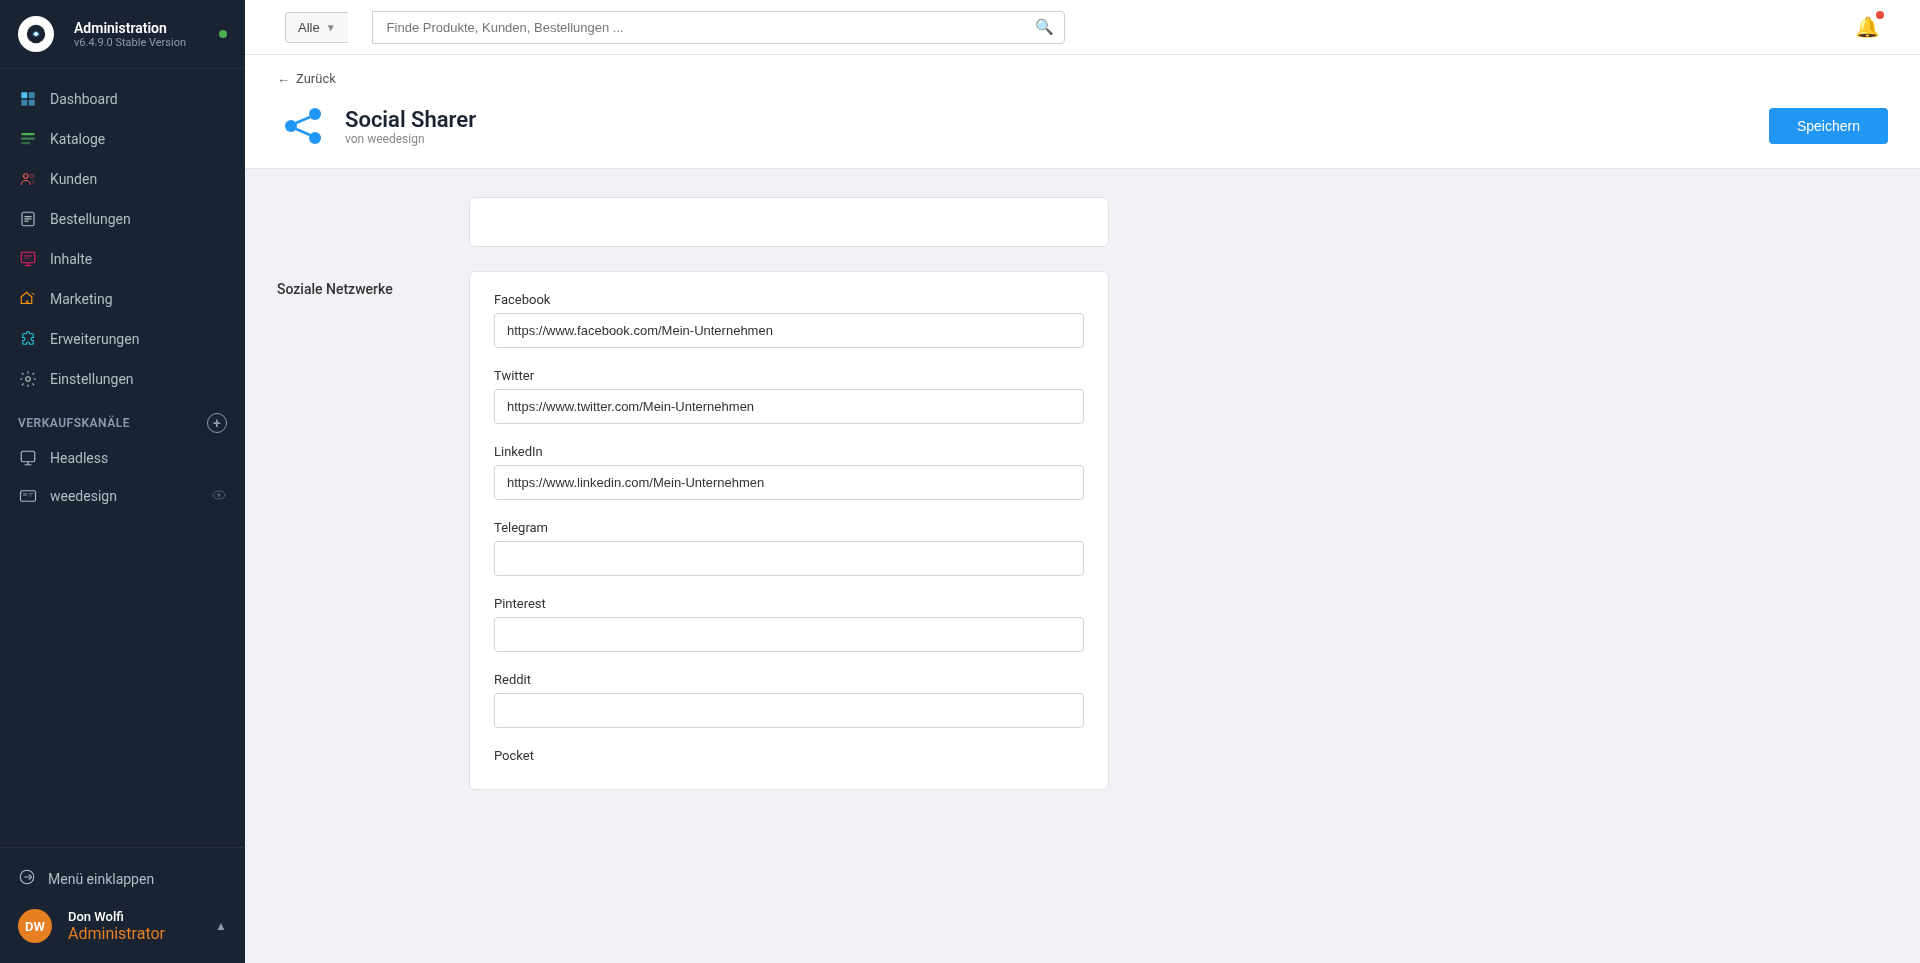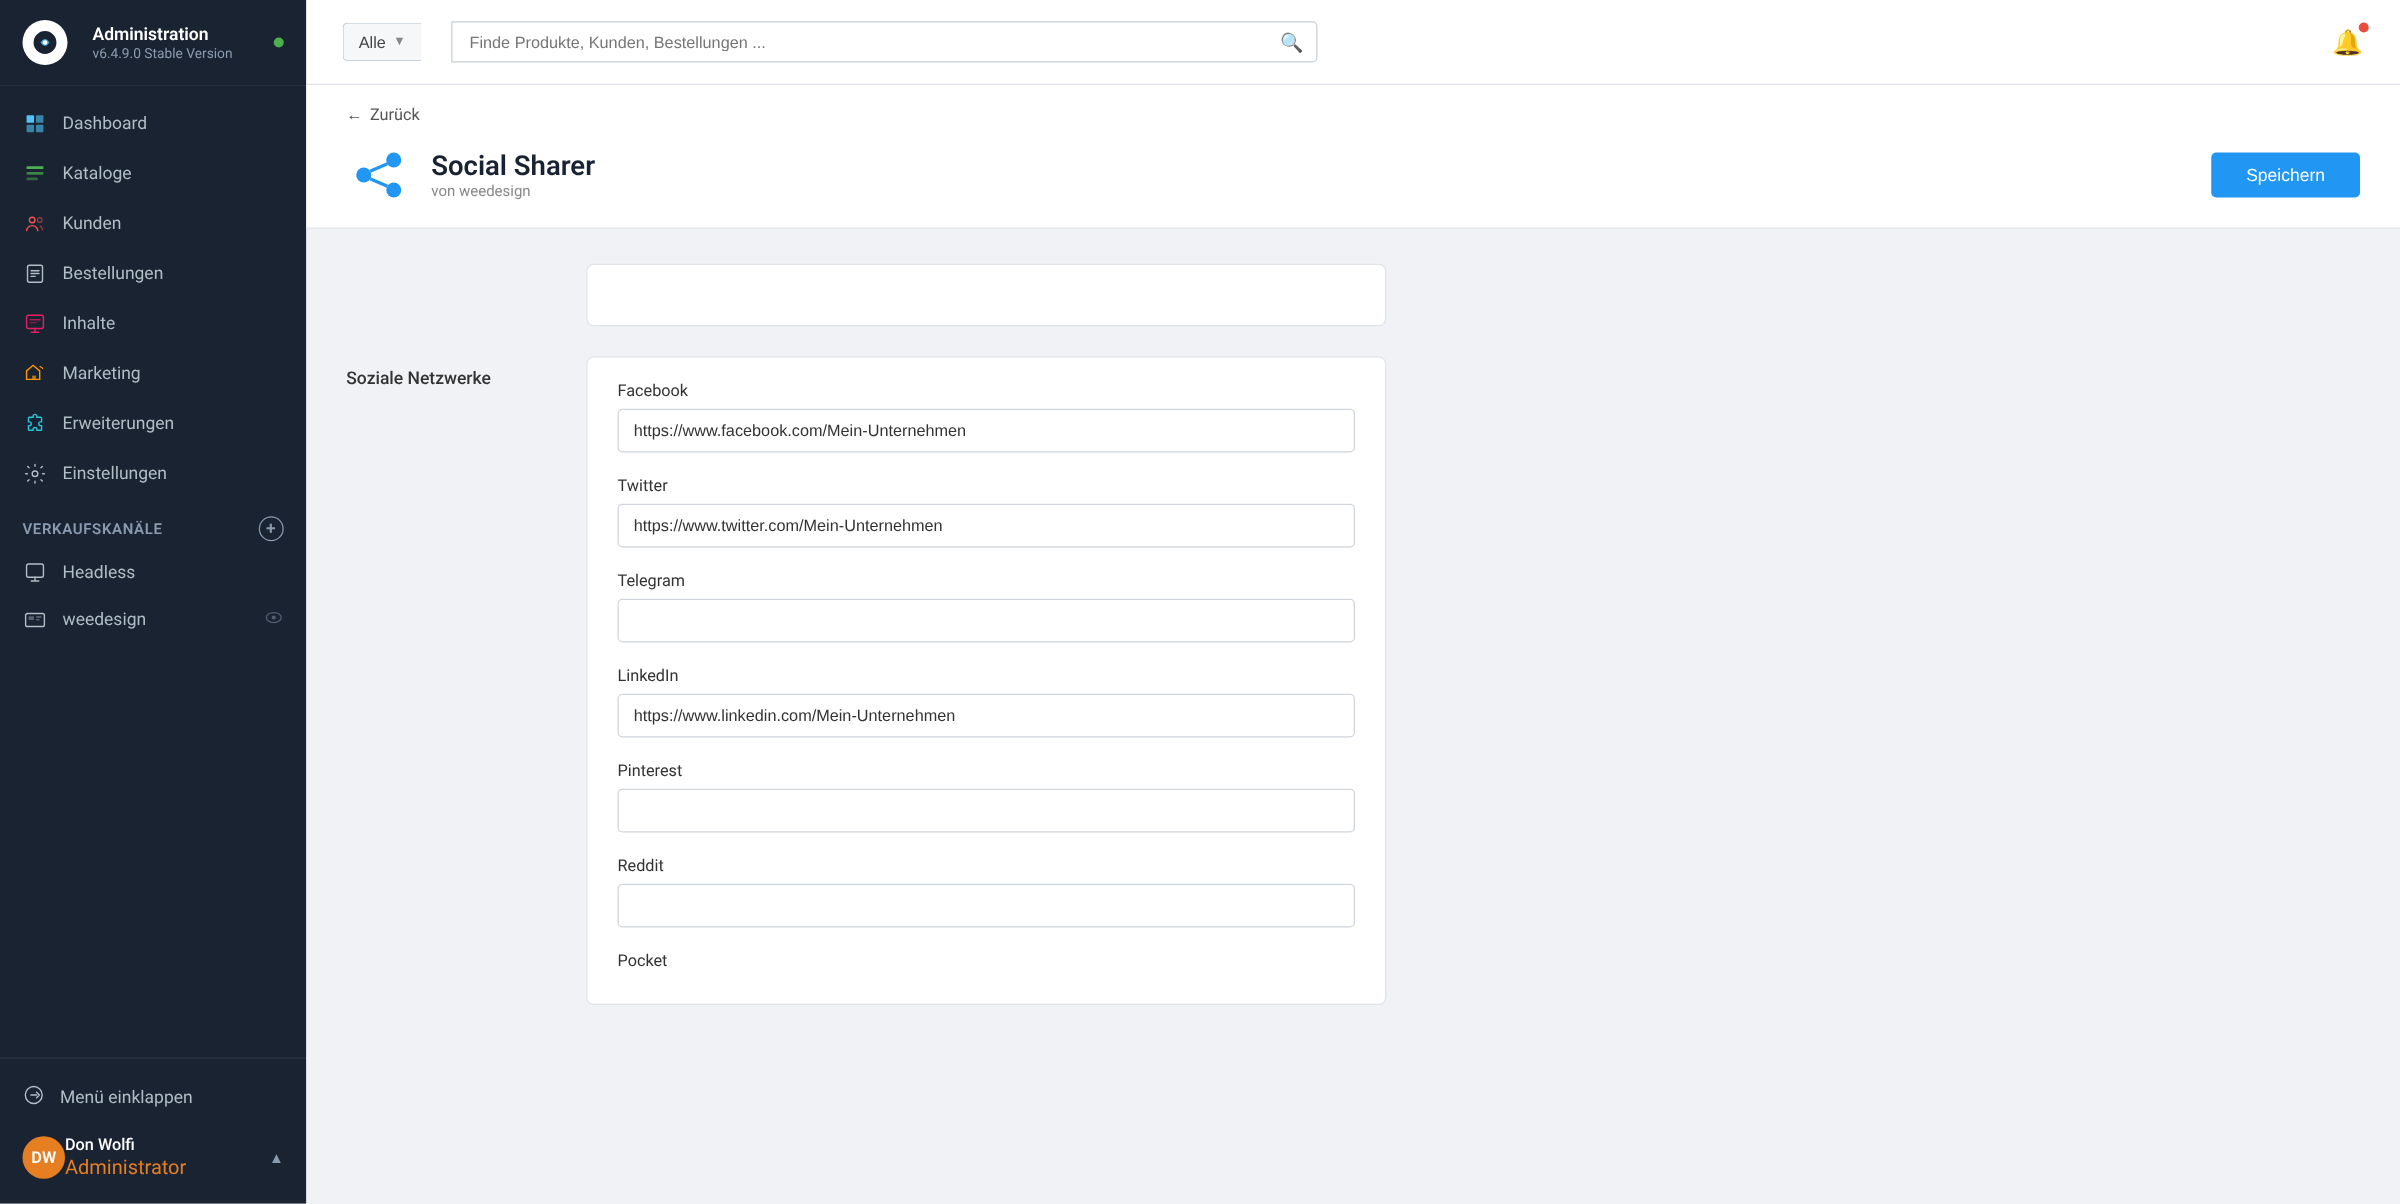--- a/index.html
+++ b/index.html
@@ -94,21 +94,21 @@
       padding: 10px 0;
     }
     .collapse-menu {
       display: flex; align-items: center;
       padding: 10px 18px; gap: 12px;
       cursor: pointer; color: #b0bec5; font-size: 14px;
     }
 
     .user-profile {
       display: flex; align-items: center;
-      padding: 10px 18px; gap: 0;
+      padding: 10px 18px; gap: 16px;
       cursor: pointer;
     }
     .user-avatar {
       width: 34px; height: 34px; border-radius: 50%;
       background: #e67e22;
       display: flex; align-items: center; justify-content: center;
       font-size: 13px; font-weight: 600; color: #fff; flex-shrink: 0;
     }
     .user-info { display: flex; flex-direction: column; }
     .user-name { font-size: 13px; color: #fff; font-weight: 500; }
@@ -120,22 +120,22 @@
       flex: 1;
       display: flex;
       flex-direction: column;
       overflow: hidden;
     }
 
     
     #topbar {
       background: #fff;
       border-bottom: 1px solid #e0e4e8;
-      padding: 0 29px;
-      height: 68px;
+      padding: 0 40px;
+      height: 55px;
       display: flex;
       align-items: center;
       gap: 12px;
     }
 
     .search-container {
       display: flex;
       align-items: center;
       gap: 0;
       flex: 1;
@@ -518,30 +518,30 @@
             <div class="field-label">Facebook</div>
             <input type="text" class="field-input" value="https://www.facebook.com/Mein-Unternehmen" style="">
           </div>
 
           <div class="field-group">
             <div class="field-label">Twitter</div>
             <input type="text" class="field-input" value="https://www.twitter.com/Mein-Unternehmen" style="">
           </div>
 
           <div class="field-group">
+            <div class="field-label">LinkedIn</div>
+            <input type="text" class="field-input" value="https://www.linkedin.com/Mein-Unternehmen" style="">
+          </div>
+
+          <div class="field-group">
             <div class="field-label">Telegram</div>
             <input type="text" class="field-input" style="">
           </div>
 
           <div class="field-group">
-            <div class="field-label">LinkedIn</div>
-            <input type="text" class="field-input" value="https://www.linkedin.com/Mein-Unternehmen" style="">
-          </div>
-
-          <div class="field-group">
             <div class="field-label">Pinterest</div>
             <input type="text" class="field-input" style="">
           </div>
 
           <div class="field-group">
             <div class="field-label">Reddit</div>
             <input type="text" class="field-input" style="">
           </div>
 
           <div class="field-group">

